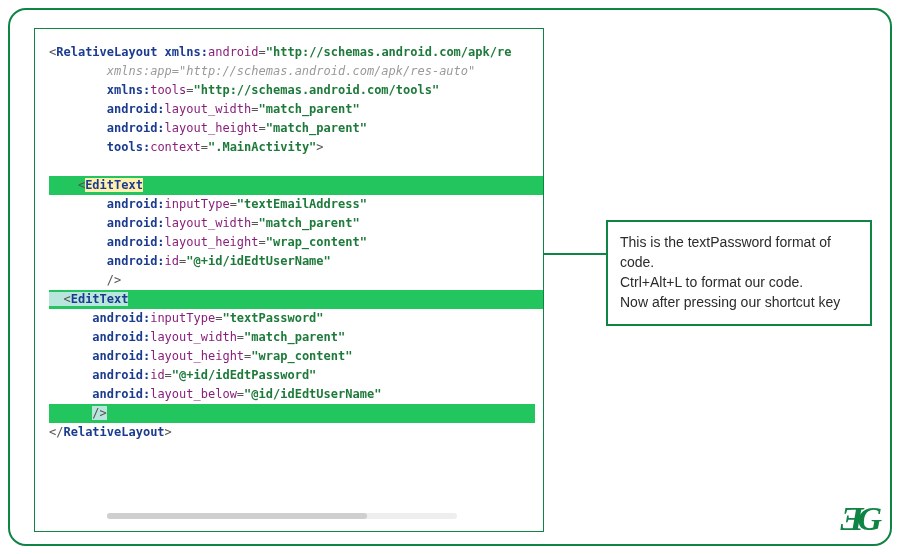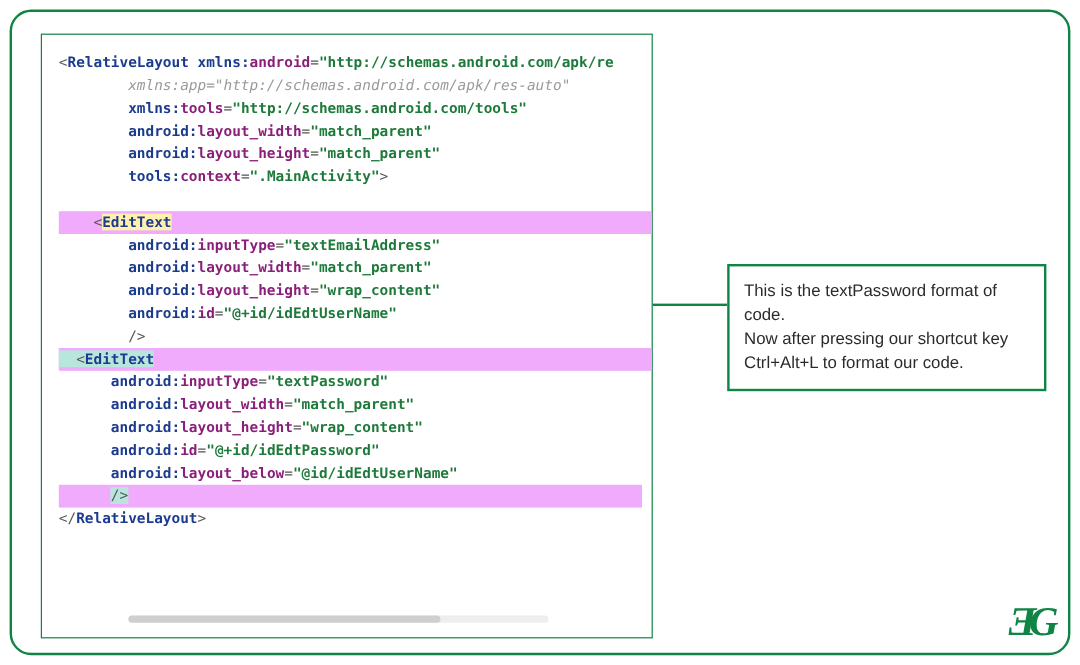--- a/index.html
+++ b/index.html
@@ -36,27 +36,27 @@
   }
   .code {
     font-family: "Consolas", "Menlo", monospace;
     font-size: 12px;
     line-height: 19px;
     white-space: pre;
     color: #333;
   }
   .tag     { color: #1b3b8f; font-weight: 700; }
   .ns-app  { color: #9a9a9a; font-style: italic; }
-  .attr    { color: #8a1f7a; font-weight: 700; }
+  .attr    { color: #8a1f7a; font-weight: 400; }
   .ns      { color: #1b3b8f; font-weight: 700; }
   .val     { color: #1e7a3a; font-weight: 600; }
   .plain   { color: #555; }
   .hl-y    { background: #fff0b0; }
   .hl-c    { background: #b9e6dc; }
-  .hl-row  { background: #f0abfc; display: inline-block; width: 100%; }
+  .hl-row  { background: #22c55e; display: inline-block; width: 100%; }
   .callout-line {
     position: absolute;
     top: 243px;
     left: 534px;
     width: 62px;
     height: 0;
     border-top: 2px solid #0f8444;
   }
   .callout {
     position: absolute;
@@ -110,18 +110,18 @@
     <div class="code" id="code-root"><div><span class="plain">&lt;</span><span class="tag">RelativeLayout </span><span class="ns">xmlns:</span><span class="attr">android</span><span class="plain">=</span><span class="val">"http://schemas.android.com/apk/r</span><span class="val">e</span></div><div><span class="plain">        </span><span class="ns-app">xmlns:app="http://schemas.android.com/apk/res-auto"</span></div><div><span class="plain">        </span><span class="ns">xmlns:</span><span class="attr">tools</span><span class="plain">=</span><span class="val">"http://schemas.android.com/tools"</span></div><div><span class="plain">        </span><span class="ns">android:</span><span class="attr">layout_width</span><span class="plain">=</span><span class="val">"match_parent"</span></div><div><span class="plain">        </span><span class="ns">android:</span><span class="attr">layout_height</span><span class="plain">=</span><span class="val">"match_parent"</span></div><div><span class="plain">        </span><span class="ns">tools:</span><span class="attr">context</span><span class="plain">=</span><span class="val">".MainActivity"</span><span class="plain">&gt;</span></div><div>&nbsp;</div><div class="hl-row"><span class="plain">    &lt;</span><span class="tag hl-y">EditText</span></div><div class="hl-row"><span class="plain">        </span></div><div><span class="plain">        </span><span class="ns">android:</span><span class="attr">inputType</span><span class="plain">=</span><span class="val">"textEmailAddress"</span></div><div><span class="plain">        </span><span class="ns">android:</span><span class="attr">layout_width</span><span class="plain">=</span><span class="val">"match_parent"</span></div><div><span class="plain">        </span><span class="ns">android:</span><span class="attr">layout_height</span><span class="plain">=</span><span class="val">"wrap_content"</span></div><div><span class="plain">        </span><span class="ns">android:</span><span class="attr">id</span><span class="plain">=</span><span class="val">"@+id/idEdtUserName"</span></div><div><span class="plain">        /&gt;</span></div><div class="hl-row"><span class="plain hl-c">  &lt;</span><span class="tag hl-c">EditText</span></div><div class="hl-row"><span class="plain">      </span></div><div><span class="plain">      </span><span class="ns">android:</span><span class="attr">inputType</span><span class="plain">=</span><span class="val">"textPassword"</span></div><div><span class="plain">      </span><span class="ns">android:</span><span class="attr">layout_width</span><span class="plain">=</span><span class="val">"match_parent"</span></div><div><span class="plain">      </span><span class="ns">android:</span><span class="attr">layout_height</span><span class="plain">=</span><span class="val">"wrap_content"</span></div><div><span class="plain">      </span><span class="ns">android:</span><span class="attr">id</span><span class="plain">=</span><span class="val">"@+id/idEdtPassword"</span></div><div><span class="plain">      </span><span class="ns">android:</span><span class="attr">layout_below</span><span class="plain">=</span><span class="val">"@id/idEdtUserName"</span></div><div class="hl-row"><span class="plain">      </span><span class="plain hl-c">/&gt;</span></div><div><span class="plain">&lt;/</span><span class="tag">RelativeLayout</span><span class="plain">&gt;</span></div></div>
     <div class="scrollbar">
       <div class="scrollbar-thumb"></div>
     </div>
   </div>
 
   <div class="callout-line"></div>
 
   <div class="callout">
     <div>This is the textPassword format of code.</div>
+    <div>Ctrl+Alt+L to format our code.</div>
     <div>Now after pressing our shortcut key</div>
-    <div>Ctrl+Alt+L to format our code.</div>
   </div>
 
   <div class="logo">ƎG</div>
 </div>
 
 </body></html>

